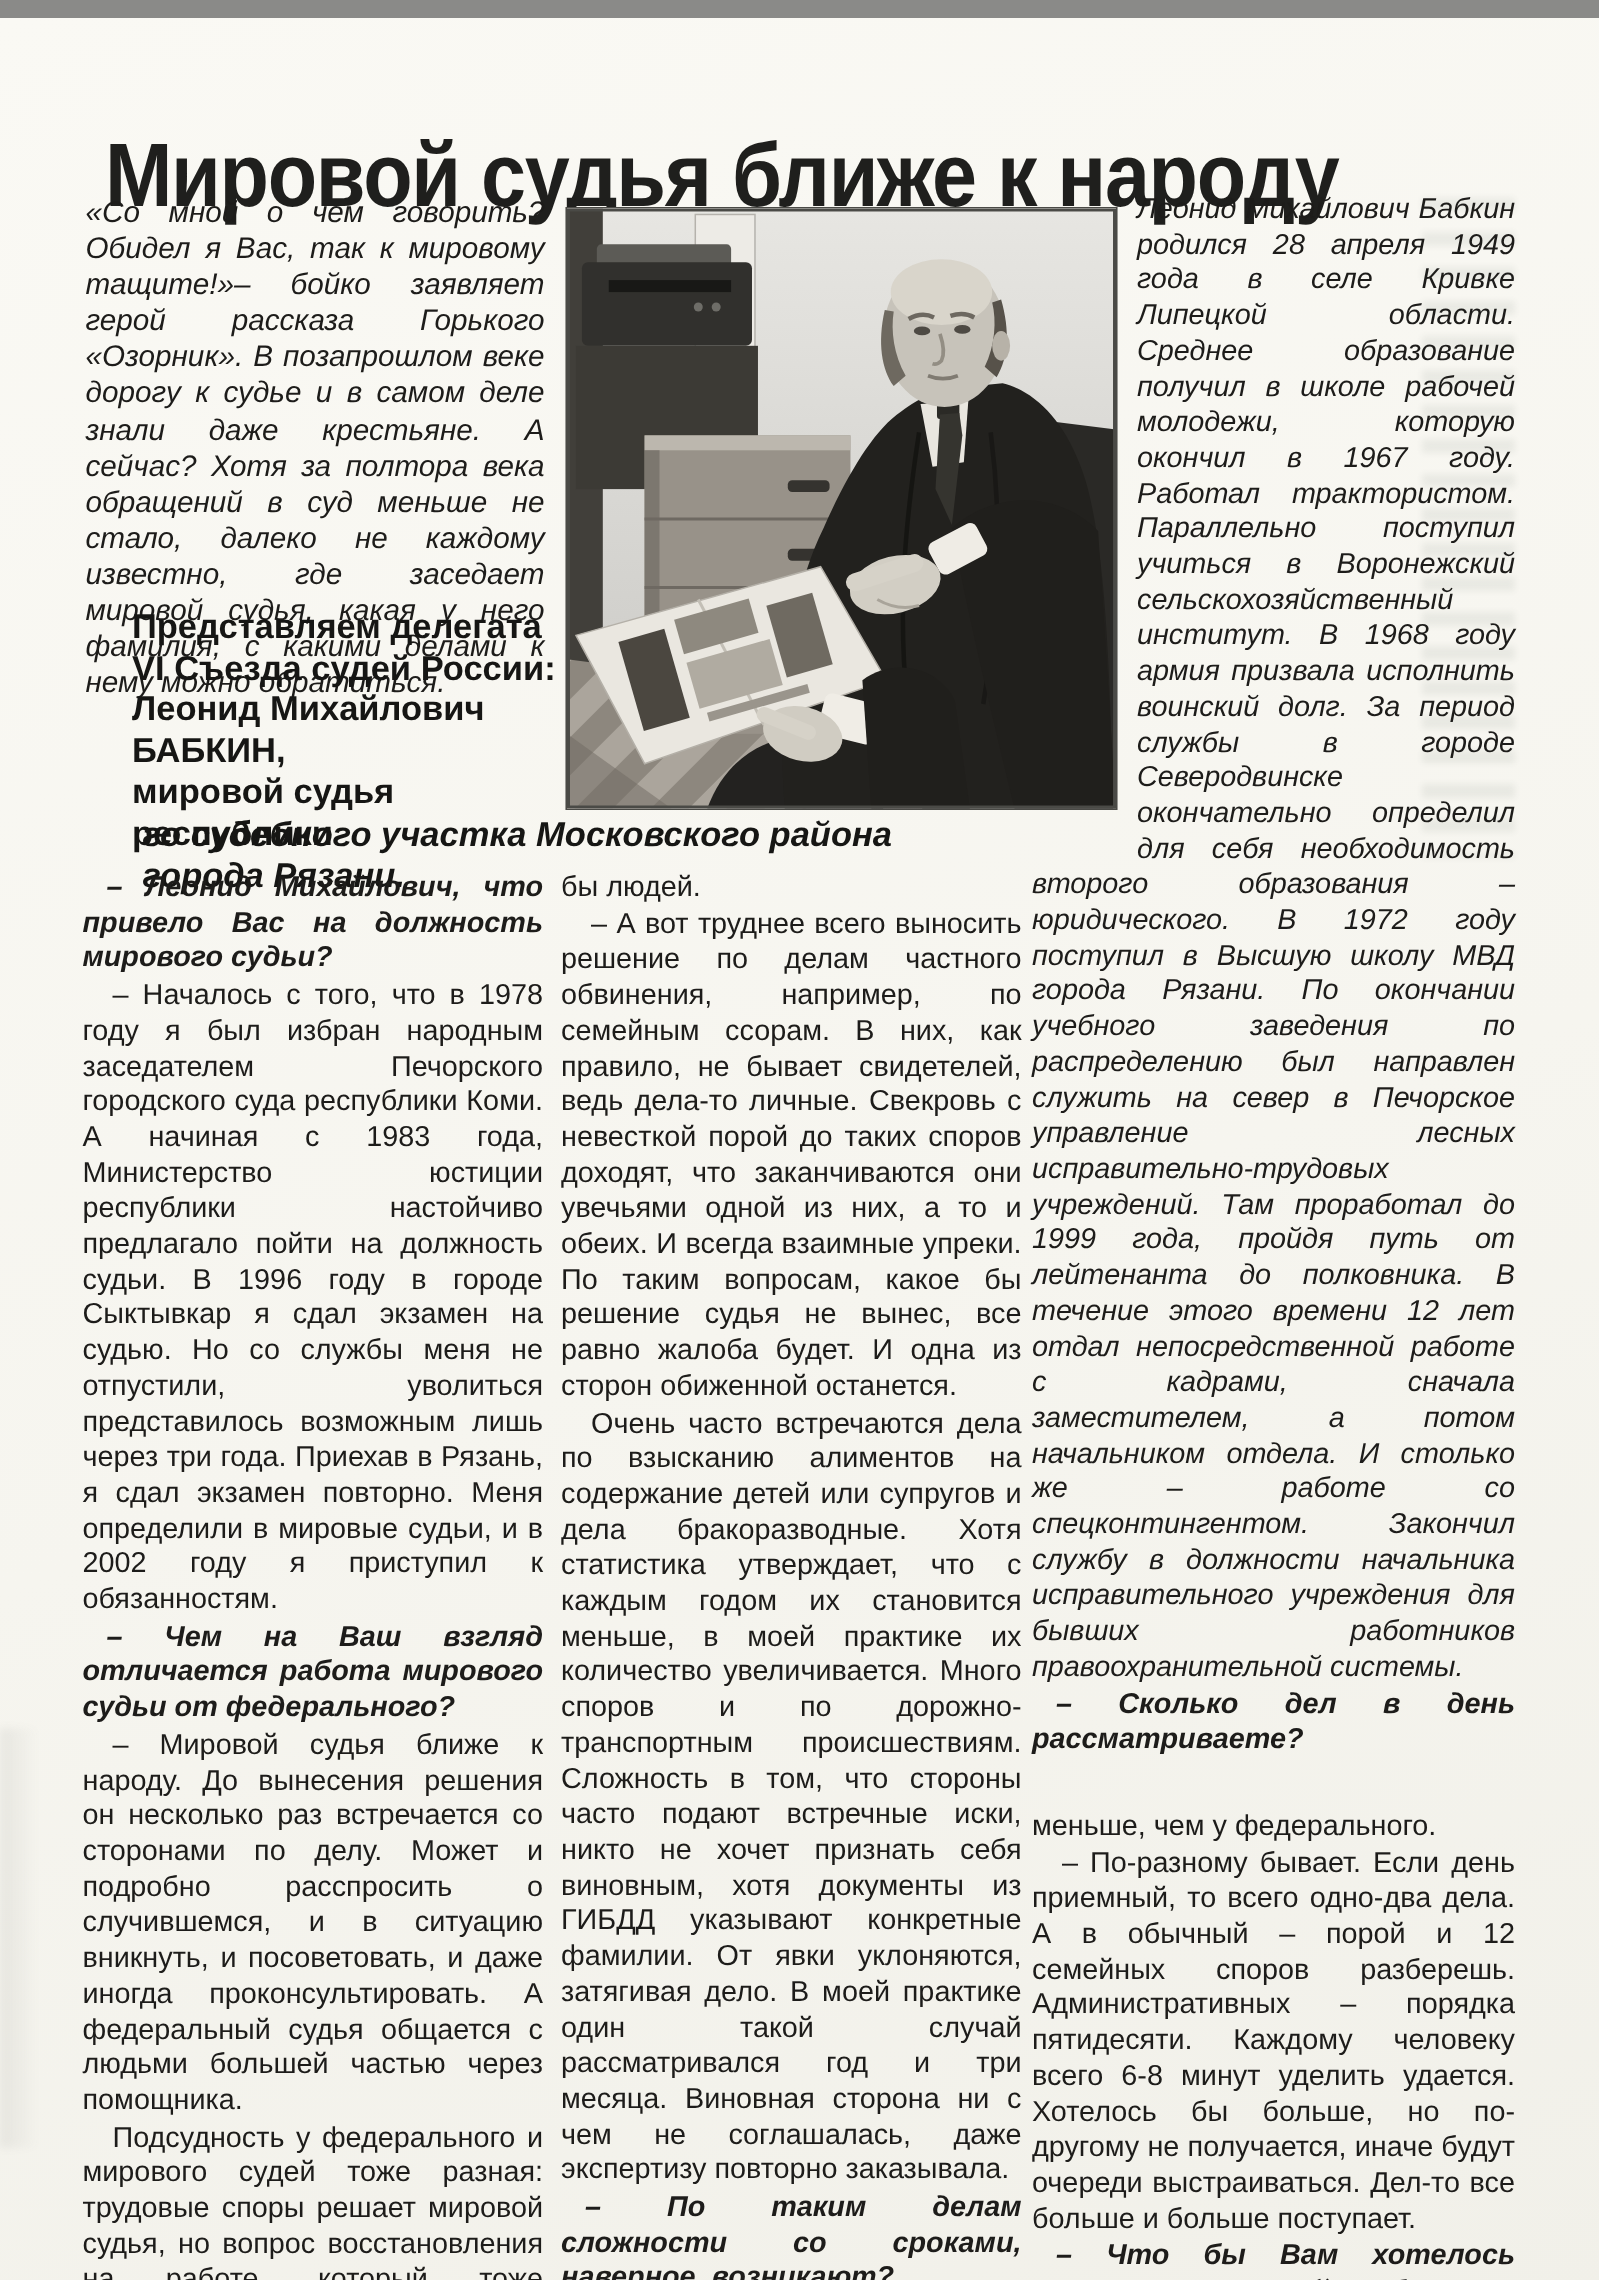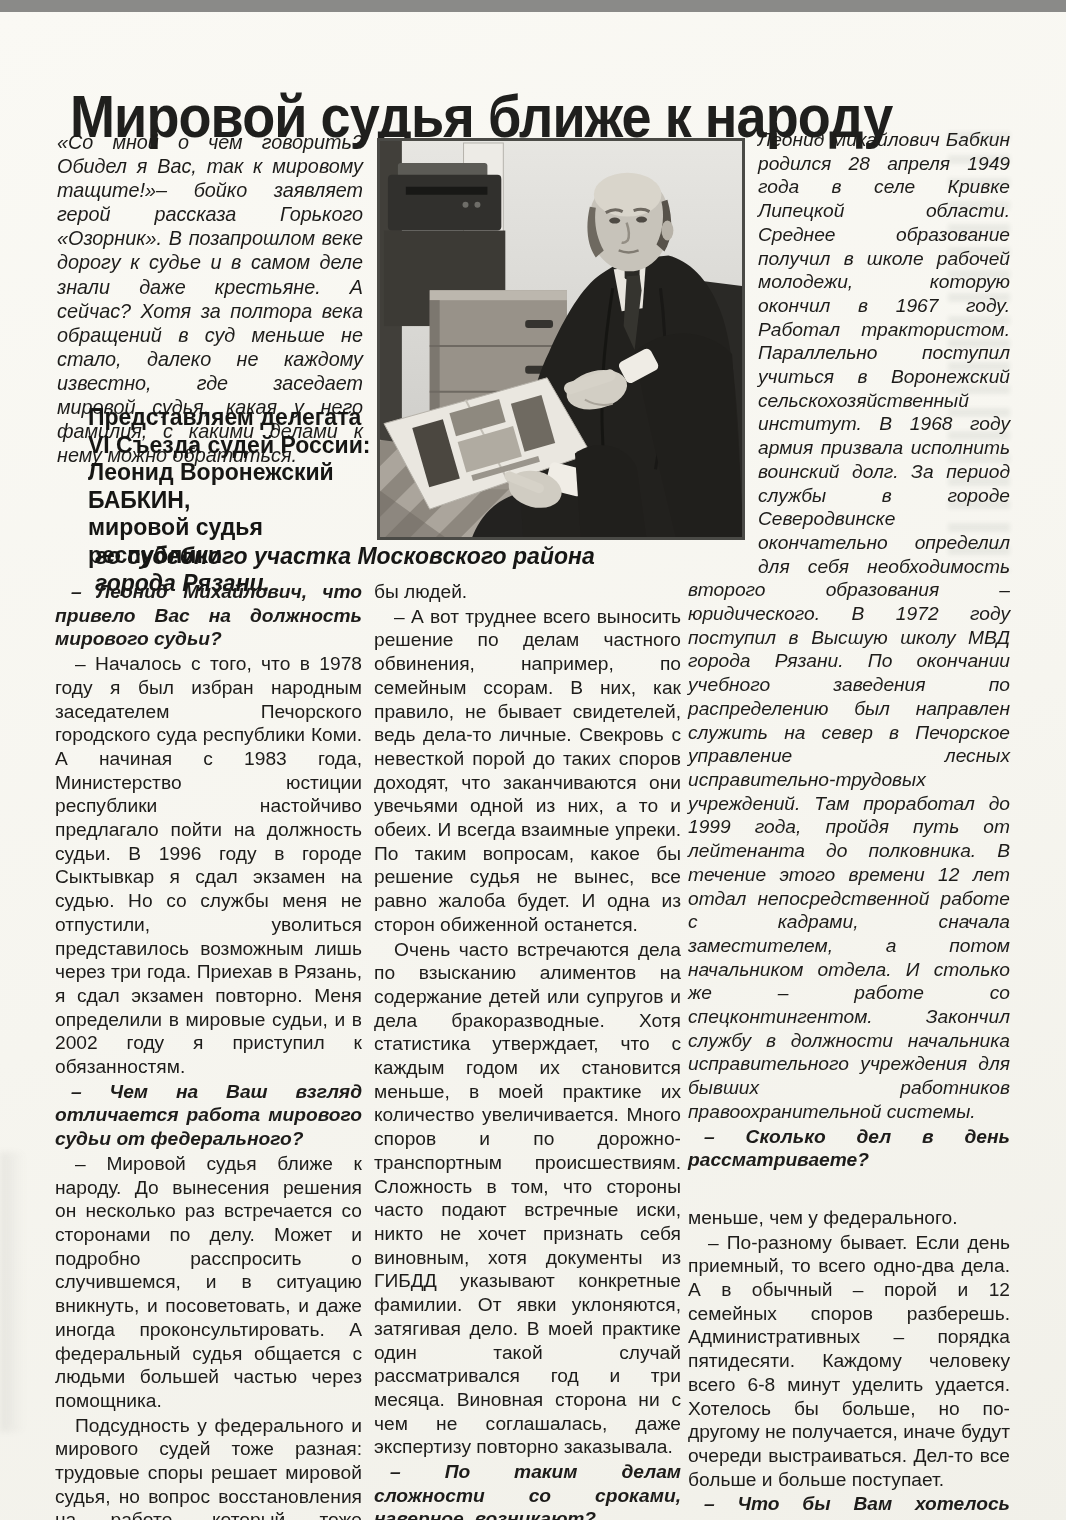--- a/index.html
+++ b/index.html
@@ -59,21 +59,21 @@
   <div class="ghost" style="left:380px; top:398px; width:290px; height:125px;"></div>
   <div class="ghost-edge" style="left:0; top:1140px; width:26px; height:280px;"></div>
 
   <h1 class="title">Мировой судья ближе к народу</h1>
 
   <p class="intro par">«Со мной о чем говорить? Обидел я Вас, так к мировому тащите!»– бойко заявляет герой рассказа Горького «Озорник». В позапрошлом веке дорогу к судье и в самом деле знали даже крестьяне. А сейчас? Хотя за полтора века обращений в суд меньше не стало, далеко не каждому известно, где заседает мировой судья, какая у него фамилия, с какими делами к нему можно обратиться.</p>
 
   <div class="caption-block">
     <span class="caption-line">Представляем делегата</span>
     <span class="caption-line">VI Съезда судей России:</span>
-    <span class="caption-line">Леонид Воронежский</span>
+    <span class="caption-line">Леонид Михайлович</span>
     <span class="caption-line">БАБКИН,</span>
     <span class="caption-line">мировой судья республики</span>
   </div>
   <div class="caption-wide">го судебного участка Московского района города Рязани.</div>
 
   <div class="photo-frame">
     <svg viewBox="0 0 368 402" preserveAspectRatio="none">
       <defs>
         <linearGradient id="wallg" x1="0" y1="0" x2="0" y2="1">
           <stop offset="0" stop-color="#e7e6e2"></stop>

